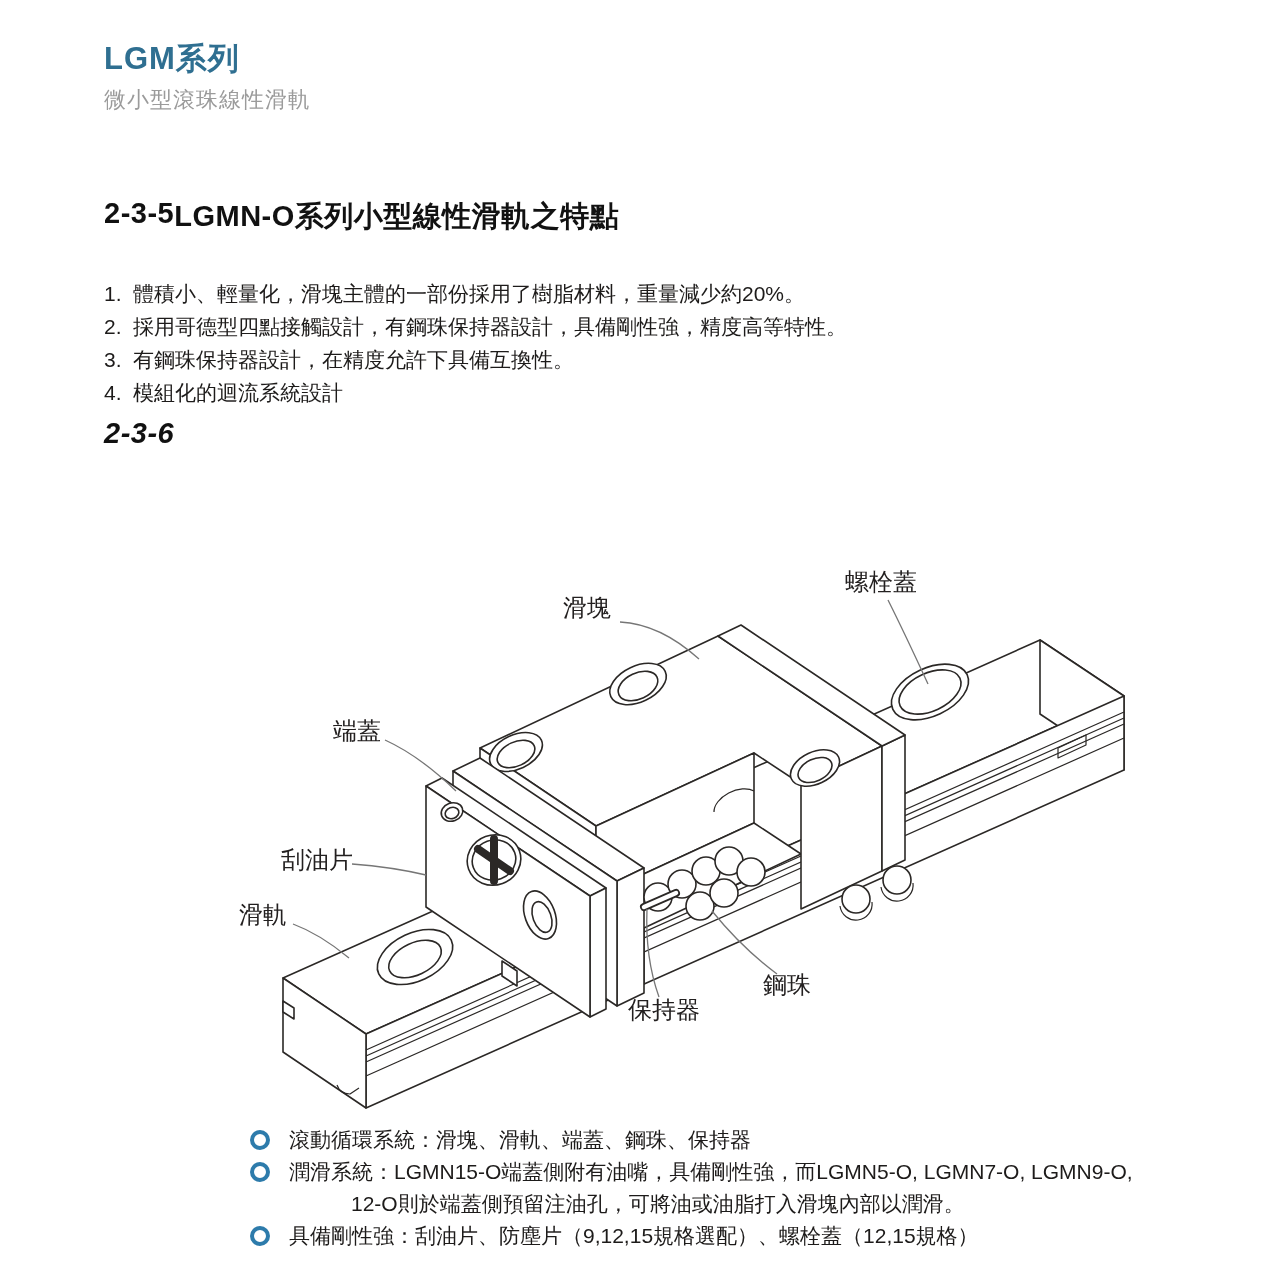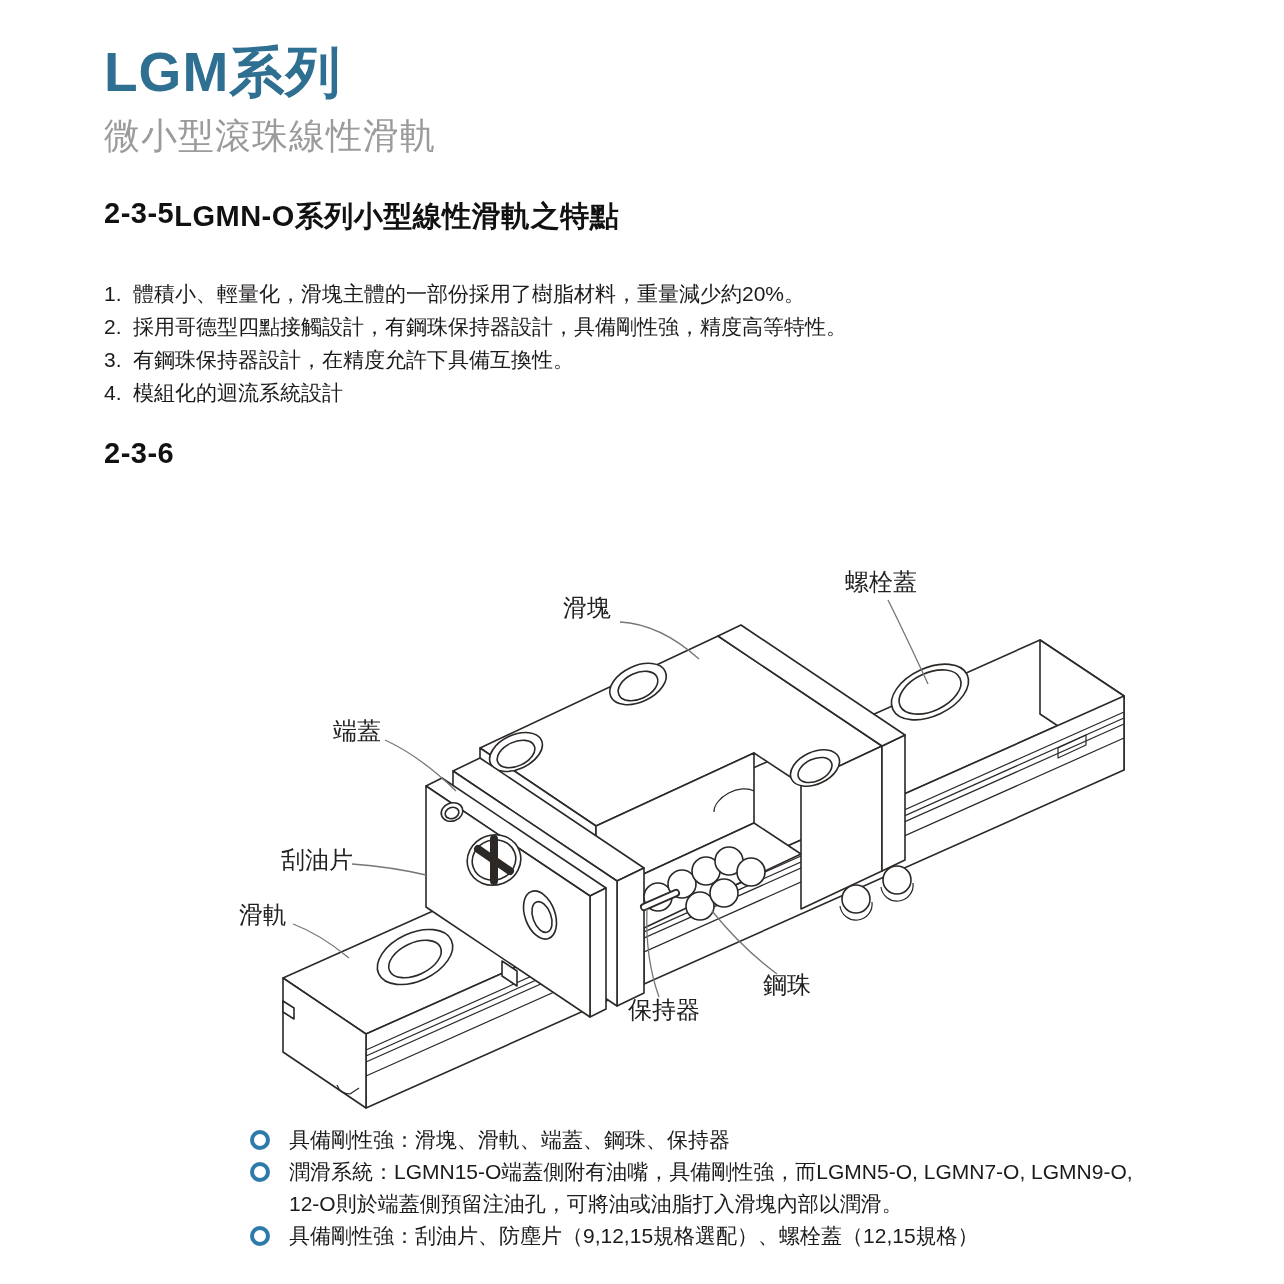--- a/index.html
+++ b/index.html
@@ -1,42 +1,42 @@
 <!DOCTYPE html>
 <html><head>
 <meta charset="utf-8">
 <style>
   html,body{margin:0;padding:0;background:#ffffff;}
   .page{position:relative;width:1284px;height:1284px;background:#ffffff;overflow:hidden;
         font-family:"Liberation Sans","DejaVu Sans",sans-serif;color:#1d1b1a;}
 
   
   .hdr{position:absolute;left:104px;top:42px;}
-  .title{font-size:55px;font-weight:bold;color:#2f6f91;letter-spacing:1px;line-height:1.1;}
-  .subtitle{font-size:36px;color:#9b9b9b;margin-top:9px;letter-spacing:1px;font-family:Liberation Mono, monospace;}
+  .title{font-size:31px;font-weight:bold;color:#2f6f91;letter-spacing:1px;line-height:1.1;}
+  .subtitle{font-size:22px;color:#9b9b9b;margin-top:9px;letter-spacing:1px;font-family:Liberation Mono, monospace;}
 
   
   .sec-h{position:absolute;display:flex;font-size:29px;font-weight:bold;color:#111;letter-spacing:.5px;}
   .sec-h.s1{left:104px;top:197px;}
-  .sec-h.s2{left:104px;top:437px;}
+  .sec-h.s2{left:104px;top:417px;font-style:italic;}
 
   
   .features{position:absolute;left:104px;top:277px;font-size:21px;line-height:33px;color:#1d1b1a;}
   .feature{display:flex;}
   .feature .num{width:29px;flex:none;}
 
   
   svg.diagram{position:absolute;left:0;top:0;}
   .dlabel{font-family:"Liberation Sans","DejaVu Sans",sans-serif;font-size:24px;fill:#232020;}
 
   
   .notes{position:absolute;left:250px;top:1124px;font-size:21px;line-height:32px;color:#1d1b1a;}
   .note{display:flex;align-items:flex-start;}
   .ring{width:12px;height:12px;border:4.5px solid #2d7bab;border-radius:50%;margin:6px 19px 0 0;flex:none;}
-  .cont{}
+  .cont{margin-left:62px;}
 </style>
 </head>
 <body>
 
 <div class="page">
 
   <div class="hdr">
     <div class="title">LGM系列</div>
     <div class="subtitle">微小型滾珠線性滑軌</div>
   </div>
@@ -165,21 +165,21 @@
       <text class="dlabel" x="281" y="868">刮油片</text>
       <text class="dlabel" x="239" y="923">滑軌</text>
       <text class="dlabel" x="628" y="1018">保持器</text>
       <text class="dlabel" x="763" y="993">鋼珠</text>
     </g>
   </svg>
 
   <div class="notes">
     <div class="note">
       <span class="ring"></span>
-      <div>具備剛性強：滑塊、滑軌、端蓋、鋼珠、保持器</div>
+      <div>滾動循環系統：滑塊、滑軌、端蓋、鋼珠、保持器</div>
     </div>
     <div class="note">
       <span class="ring"></span>
       <div>
         <div>潤滑系統：LGMN15-O端蓋側附有油嘴，具備剛性強，而LGMN5-O, LGMN7-O, LGMN9-O,</div>
         <div class="cont">12-O則於端蓋側預留注油孔，可將油或油脂打入滑塊內部以潤滑。</div>
       </div>
     </div>
     <div class="note">
       <span class="ring"></span>

